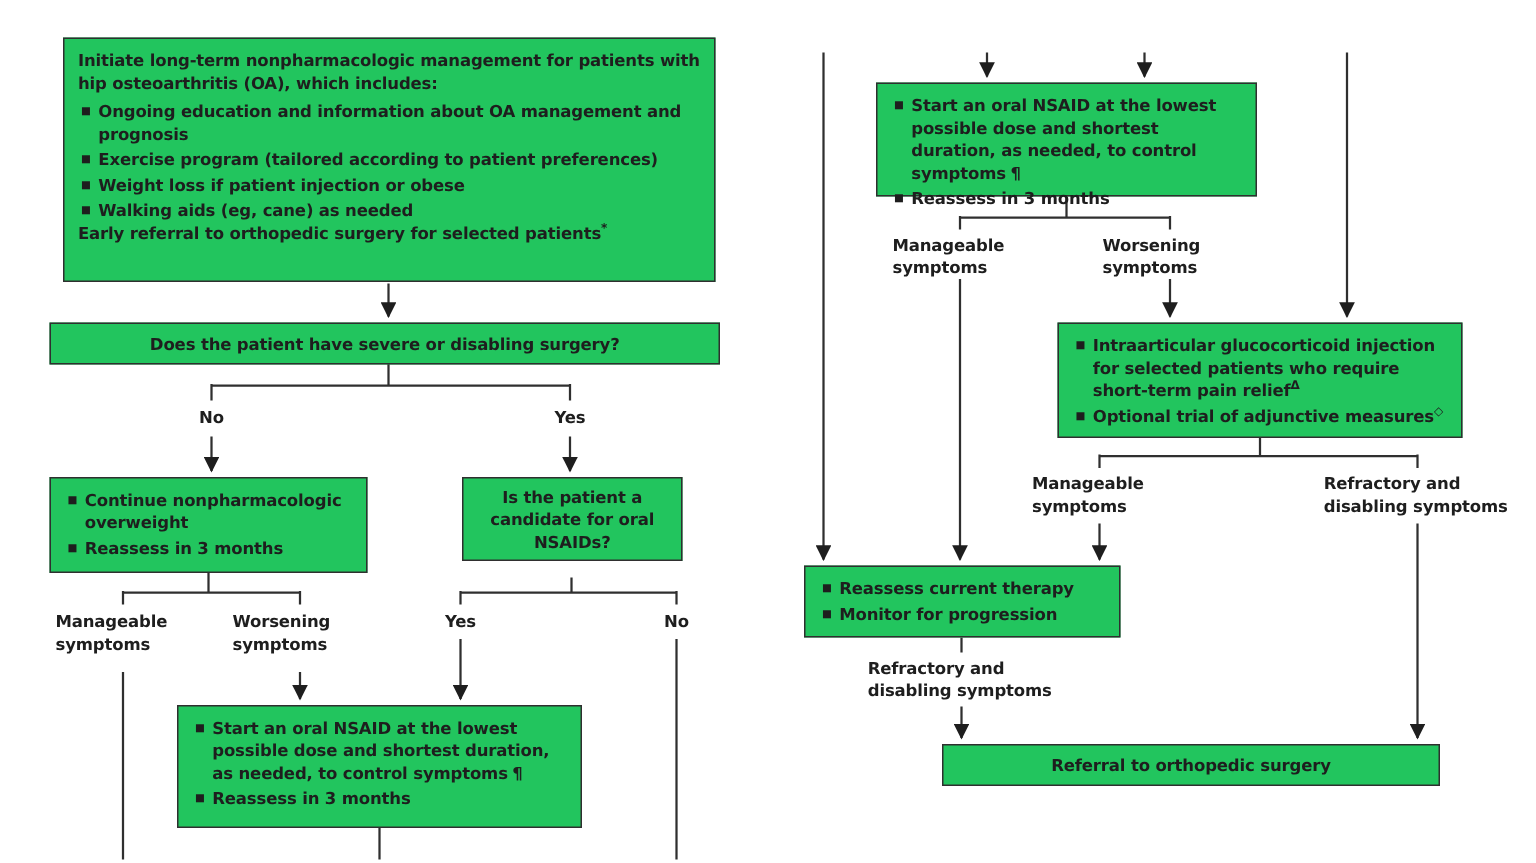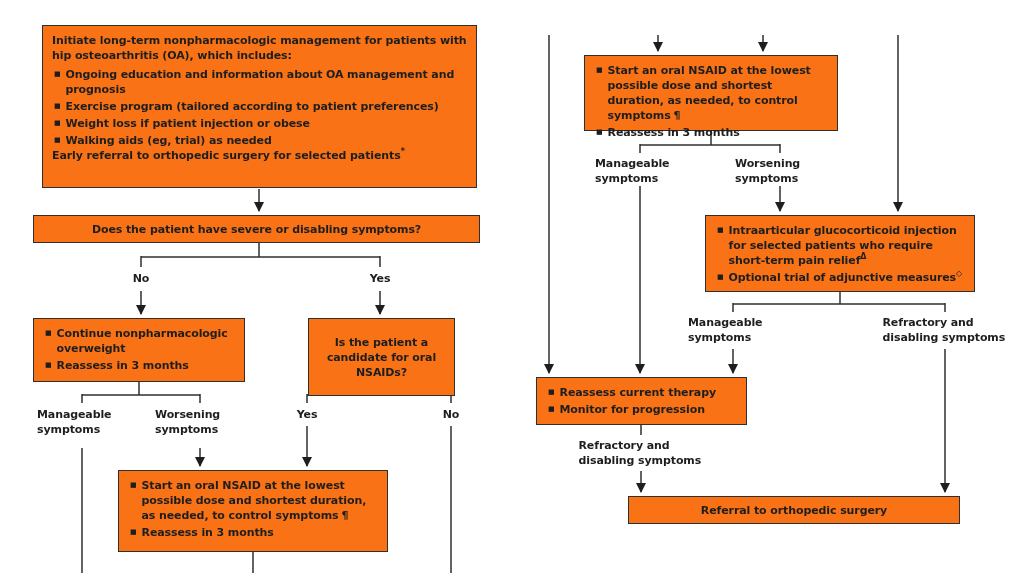--- a/index.html
+++ b/index.html
@@ -3,21 +3,21 @@
 <meta charset="utf-8">
 <style>
   html,body{margin:0;padding:0;background:#ffffff;}
   .canvas{
     position:relative;width:1024px;height:575px;background:#ffffff;overflow:hidden;
     font-family:"DejaVu Sans",sans-serif;font-weight:700;color:#1e1e1e;
     font-size:11px;line-height:15px;letter-spacing:-0.1px;
   }
   svg.wires{position:absolute;left:0;top:0;width:1024px;height:575px;pointer-events:none;}
   .box{
-    position:absolute;box-sizing:border-box;border:1.5px solid #2f2f2f;background:#f97316;
+    position:absolute;box-sizing:border-box;border:1.5px solid #2f2f2f;background:#22c55e;
     padding:7px 9px;
   }
   .box.center{display:flex;align-items:center;justify-content:center;text-align:center;padding:4px 8px;}
   .row{display:flex;align-items:flex-start;margin-top:2px;}
   .row:first-child{margin-top:0;}
   .bullet{flex:0 0 auto;font-size:7px;line-height:15px;margin:0 5px 0 2px;}
   .btext{flex:1 1 auto;}
   .intro{margin-bottom:4px;}
   .footer-line{}
   sup{font-size:8px;line-height:0;vertical-align:super;}
@@ -89,44 +89,44 @@
     <div class="row">
       <span class="bullet">■</span>
       <span class="btext">Exercise program (tailored according to patient preferences)</span>
     </div>
     <div class="row">
       <span class="bullet">■</span>
       <span class="btext">Weight loss if patient injection or obese</span>
     </div>
     <div class="row">
       <span class="bullet">■</span>
-      <span class="btext">Walking aids (eg, trial) as needed</span>
+      <span class="btext">Walking aids (eg, cane) as needed</span>
     </div>
     <div class="footer-line"><span>Early referral to orthopedic surgery for selected patients</span><sup>*</sup></div>
   </div>
 
   <div class="box center" style="left:33px;top:215px;width:447px;height:28px;">
-    <span>Does the patient have severe or disabling symptoms?</span>
+    <span>Does the patient have severe or disabling surgery?</span>
   </div>
 
   <div class="lbl" style="left:141px;top:271px;">No</div>
   <div class="lbl" style="left:380px;top:271px;">Yes</div>
 
   <div class="box" style="left:33px;top:318px;width:212px;height:64px;">
     <div class="row">
       <span class="bullet">■</span>
       <span class="btext">Continue nonpharmacologic overweight</span>
     </div>
     <div class="row">
       <span class="bullet">■</span>
       <span class="btext">Reassess in 3 months</span>
     </div>
   </div>
 
-  <div class="box center" style="left:308px;top:318px;width:147px;height:78px;">
+  <div class="box center" style="left:308px;top:318px;width:147px;height:56px;">
     <span>Is the patient a candidate for oral NSAIDs?</span>
   </div>
 
   <div class="lbl wrap" style="left:82px;top:407px;width:90px;">Manageable symptoms</div>
   <div class="lbl wrap" style="left:200px;top:407px;width:90px;">Worsening symptoms</div>
   <div class="lbl" style="left:307px;top:407px;">Yes</div>
   <div class="lbl" style="left:451px;top:407px;">No</div>
 
   <div class="box" style="left:118px;top:470px;width:270px;height:82px;">
     <div class="row">

